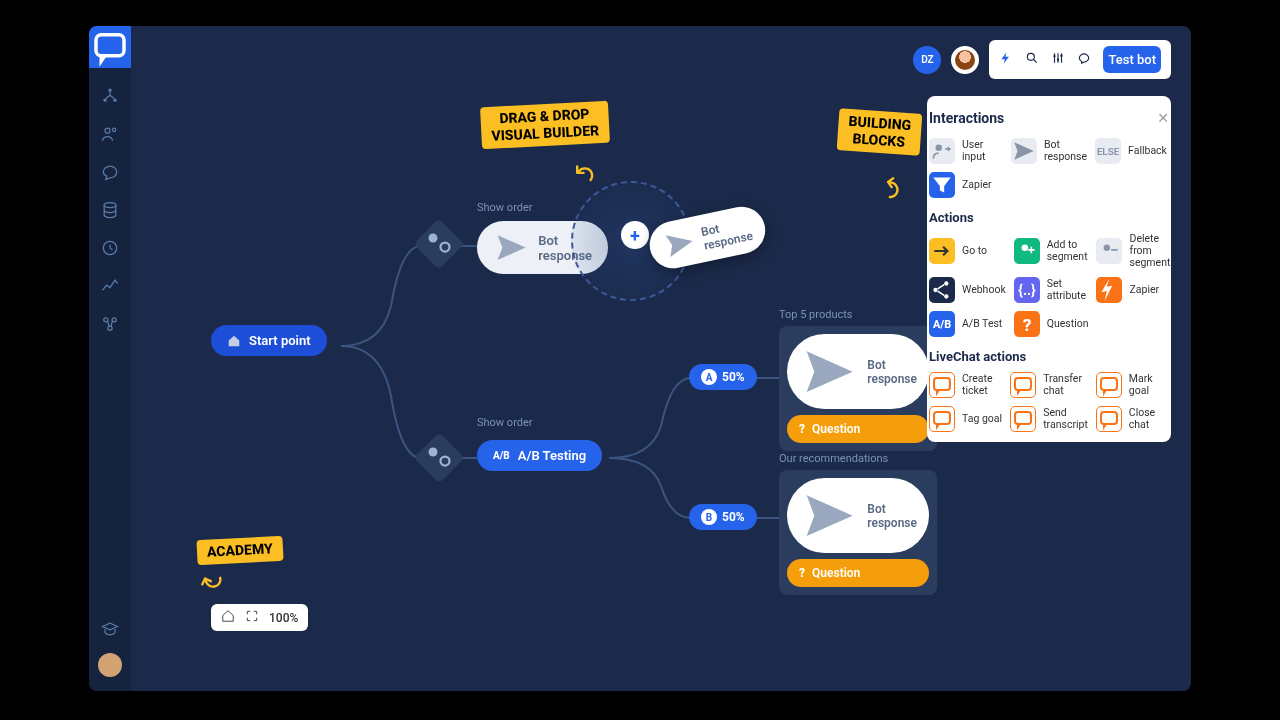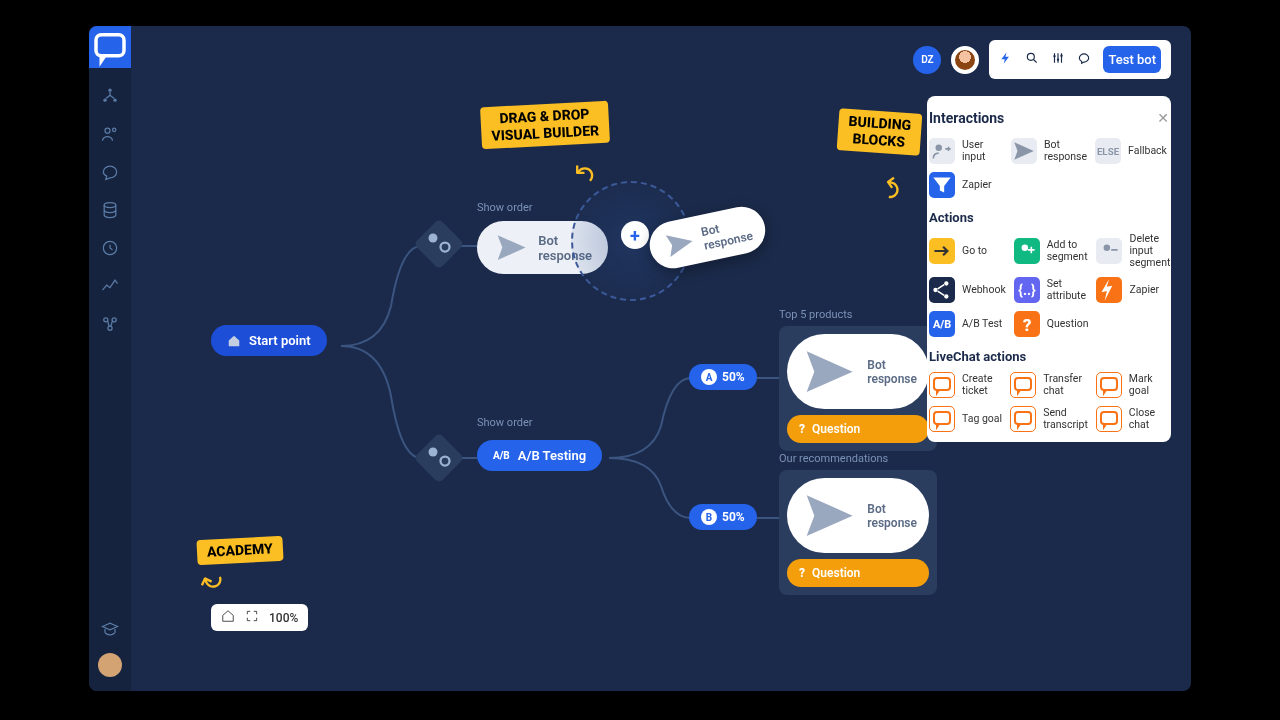--- a/index.html
+++ b/index.html
@@ -352,21 +352,21 @@
             </div>
             <div class="ptext">Add to segment</div>
           </div>
           <div class="pitem">
             <div class="picon i-gray">
               <svg viewBox="0 0 24 24" width="15" height="15">
                 <circle cx="10" cy="9" r="3" fill="currentColor"></circle>
                 <path d="M14 11h6" stroke="currentColor" stroke-width="1.5"></path>
               </svg>
             </div>
-            <div class="ptext">Delete input segment</div>
+            <div class="ptext">Delete from segment</div>
           </div>
           <div class="pitem">
             <div class="picon i-dark">
               <svg viewBox="0 0 24 24" width="15" height="15">
                 <circle cx="6" cy="12" r="2" fill="currentColor"></circle>
                 <circle cx="16" cy="6" r="2" fill="currentColor"></circle>
                 <circle cx="16" cy="18" r="2" fill="currentColor"></circle>
                 <path d="M8 11l6-4M8 13l6 4" stroke="currentColor" stroke-width="1.5"></path>
               </svg>
             </div>

